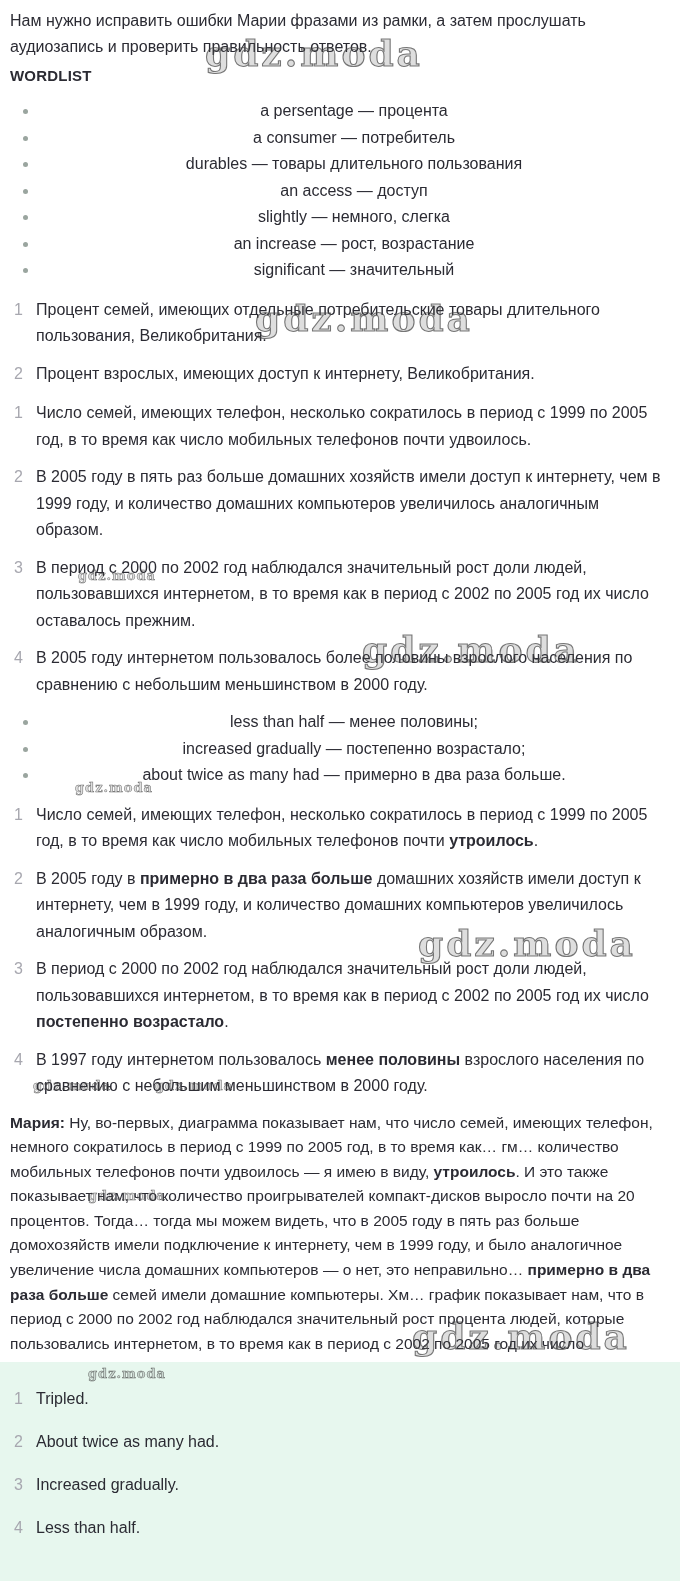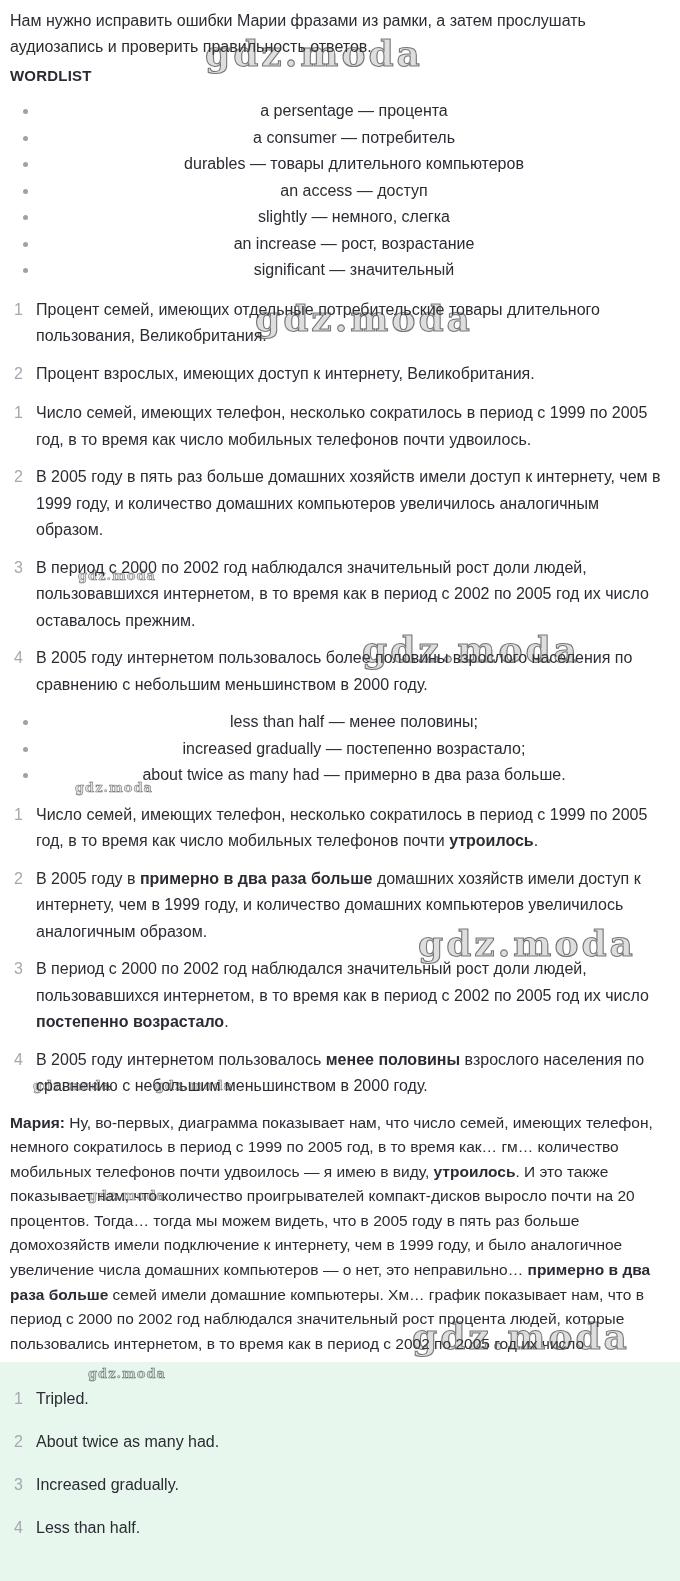--- a/index.html
+++ b/index.html
@@ -55,21 +55,21 @@
 
   <div class="content">
 
     <p class="intro">Нам нужно исправить ошибки Марии фразами из рамки, а затем прослушать аудиозапись и проверить правильность ответов.</p>
 
     <h3 class="wordlist-title">WORDLIST</h3>
 
     <ul class="bullets">
       <li><span class="dot"></span><span>a persentage — процента</span></li>
       <li><span class="dot"></span><span>a consumer — потребитель</span></li>
-      <li><span class="dot"></span><span>durables — товары длительного компьютеров</span></li>
+      <li><span class="dot"></span><span>durables — товары длительного пользования</span></li>
       <li><span class="dot"></span><span>an access — доступ</span></li>
       <li><span class="dot"></span><span>slightly — немного, слегка</span></li>
       <li><span class="dot"></span><span>an increase — рост, возрастание</span></li>
       <li><span class="dot"></span><span>significant — значительный</span></li>
     </ul>
 
     <div class="num-list">
       <div class="num-item">
         <span class="num">1</span>
         <div class="txt">Процент семей, имеющих отдельные потребительские товары длительного пользования, Великобритания.</div>
@@ -113,21 +113,21 @@
       <div class="num-item">
         <span class="num">2</span>
         <div class="txt"><span>В 2005 году в </span><span class="b">примерно в два раза больше</span><span> домашних хозяйств имели доступ к интернету, чем в 1999 году, и количество домашних компьютеров увеличилось аналогичным образом.</span></div>
       </div>
       <div class="num-item">
         <span class="num">3</span>
         <div class="txt"><span>В период с 2000 по 2002 год наблюдался значительный рост доли людей, пользовавшихся интернетом, в то время как в период с 2002 по 2005 год их число </span><span class="b">постепенно возрастало</span><span>.</span></div>
       </div>
       <div class="num-item">
         <span class="num">4</span>
-        <div class="txt"><span>В 2005 году интернетом пользовалось </span><span class="b">менее половины</span><span> взрослого населения по сравнению с небольшим меньшинством в 2000 году.</span></div>
+        <div class="txt"><span>В 1997 году интернетом пользовалось </span><span class="b">менее половины</span><span> взрослого населения по сравнению с небольшим меньшинством в 2000 году.</span></div>
       </div>
     </div>
 
     <p class="maria"><span class="b">Мария:</span><span> Ну, во-первых, диаграмма показывает нам, что число семей, имеющих телефон, немного сократилось в период с 1999 по 2005 год, в то время как… гм… количество мобильных телефонов почти удвоилось — я имею в виду, </span><span class="b">утроилось</span><span>. И это также показывает нам, что количество проигрывателей компакт-дисков выросло почти на 20 процентов. Тогда… тогда мы можем видеть, что в 2005 году в пять раз больше домохозяйств имели подключение к интернету, чем в 1999 году, и было аналогичное увеличение числа домашних компьютеров — о нет, это неправильно… </span><span class="b">примерно в два раза больше</span><span> семей имели домашние компьютеры. Хм… график показывает нам, что в период с 2000 по 2002 год наблюдался значительный рост процента людей, которые пользовались интернетом, в то время как в период с 2002 по 2005 год их число оставалось прежним — о нет, о, нет, это не так… хм… </span></p>
 
   </div>
 
   <div class="answers">
     <div class="num-item">
       <span class="num">1</span>

